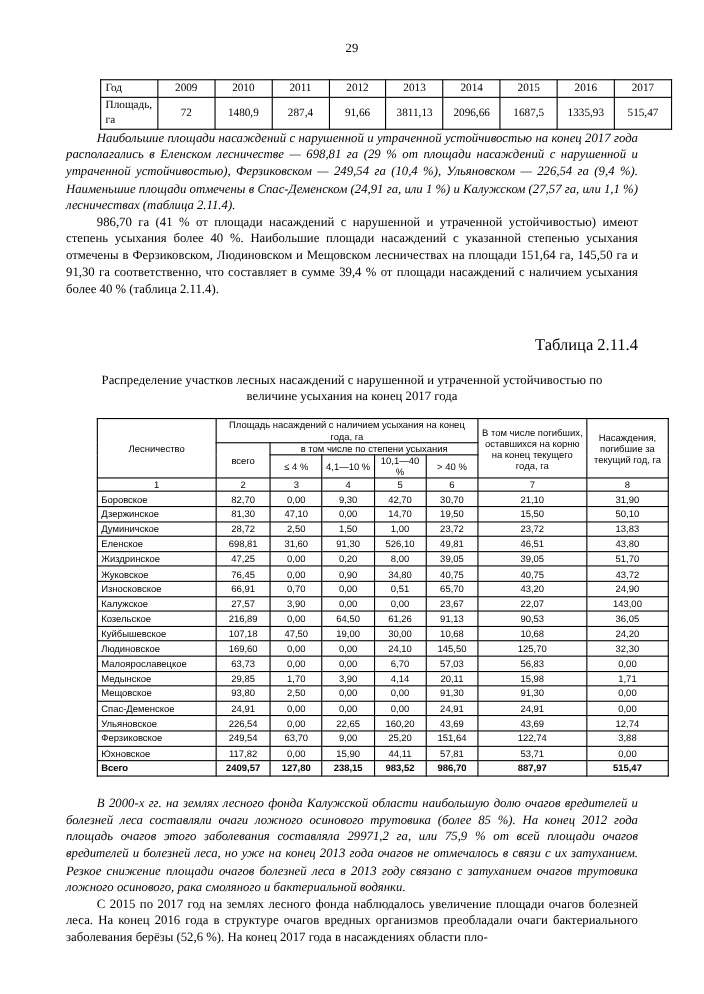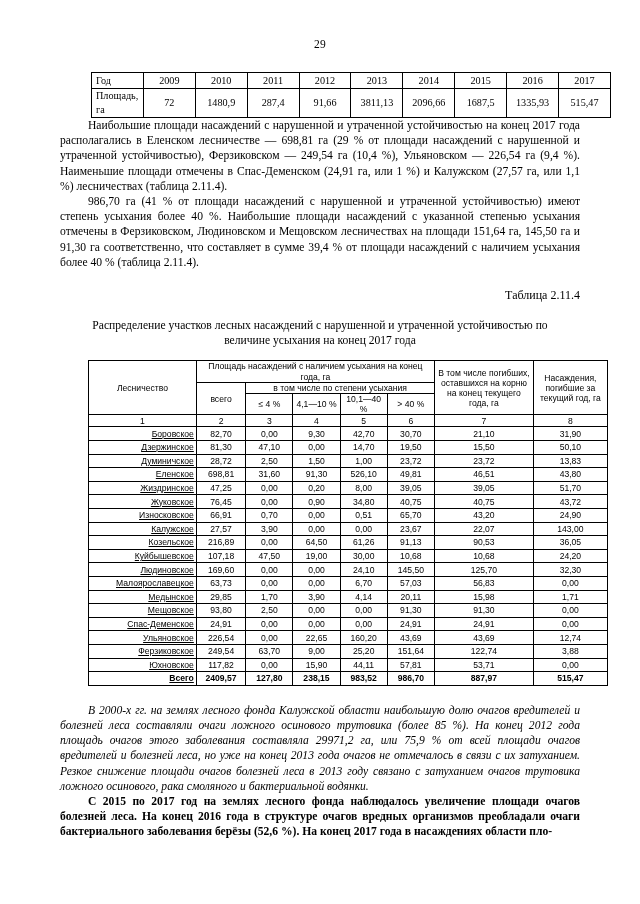--- a/index.html
+++ b/index.html
@@ -60,27 +60,27 @@
 
   
   p.body {
     font-size: 11.6px;
     line-height: 15.2px;
     text-align: justify;
     text-indent: 28px;
     margin: 0;
     hyphens: manual;
   }
-  .para-block-1 { margin-top: 17px; }
+  .para-block-1 { margin-top: 17px; font-style: italic; }
   .para-block-2 { margin-top: 0px; }
 
   .table-caption-number {
-    font-size: 12px;
+    font-size: 15px;
     text-align: right;
-    margin-top: 18px;
+    margin-top: 36px;
   }
   .table-title {
     font-size: 11.6px;
     line-height: 15.2px;
     text-align: center;
     margin-top: 15px;
     margin-bottom: 12px;
     padding: 0 28px;
   }
 
@@ -99,41 +99,40 @@
   .main-table th {
     text-align: center;
     vertical-align: middle;
     font-weight: normal;
   }
   .main-table td {
     height: 12.6px;
     text-align: center;
   }
   .main-table td.name {
-    text-align: right;
+    text-align: left;
     padding-left: 3px;
-    text-decoration: underline;
   }
   .main-table tr.total td {
     font-weight: bold;
   }
   .colnum td {
     height: 11px;
   }
   .c0 { width: 96px; }
   .c1 { width: 44px; }
   .c2 { width: 42px; }
   .c3 { width: 42px; }
   .c4 { width: 42px; }
   .c5 { width: 42px; }
   .c6 { width: 88px; }
   .c7 { width: 66px; }
 
   p.bottom-block { margin-top: 17px; font-style: italic; }
-  p.bottom-block-2 { margin-top: 0; font-weight: bold; }
+  p.bottom-block-2 { margin-top: 0; }
 </style>
 </head>
 <body>
 
 <div class="page">
 
   <div class="page-number">29</div>
 
   <table class="grid top-table">
     <tbody>

